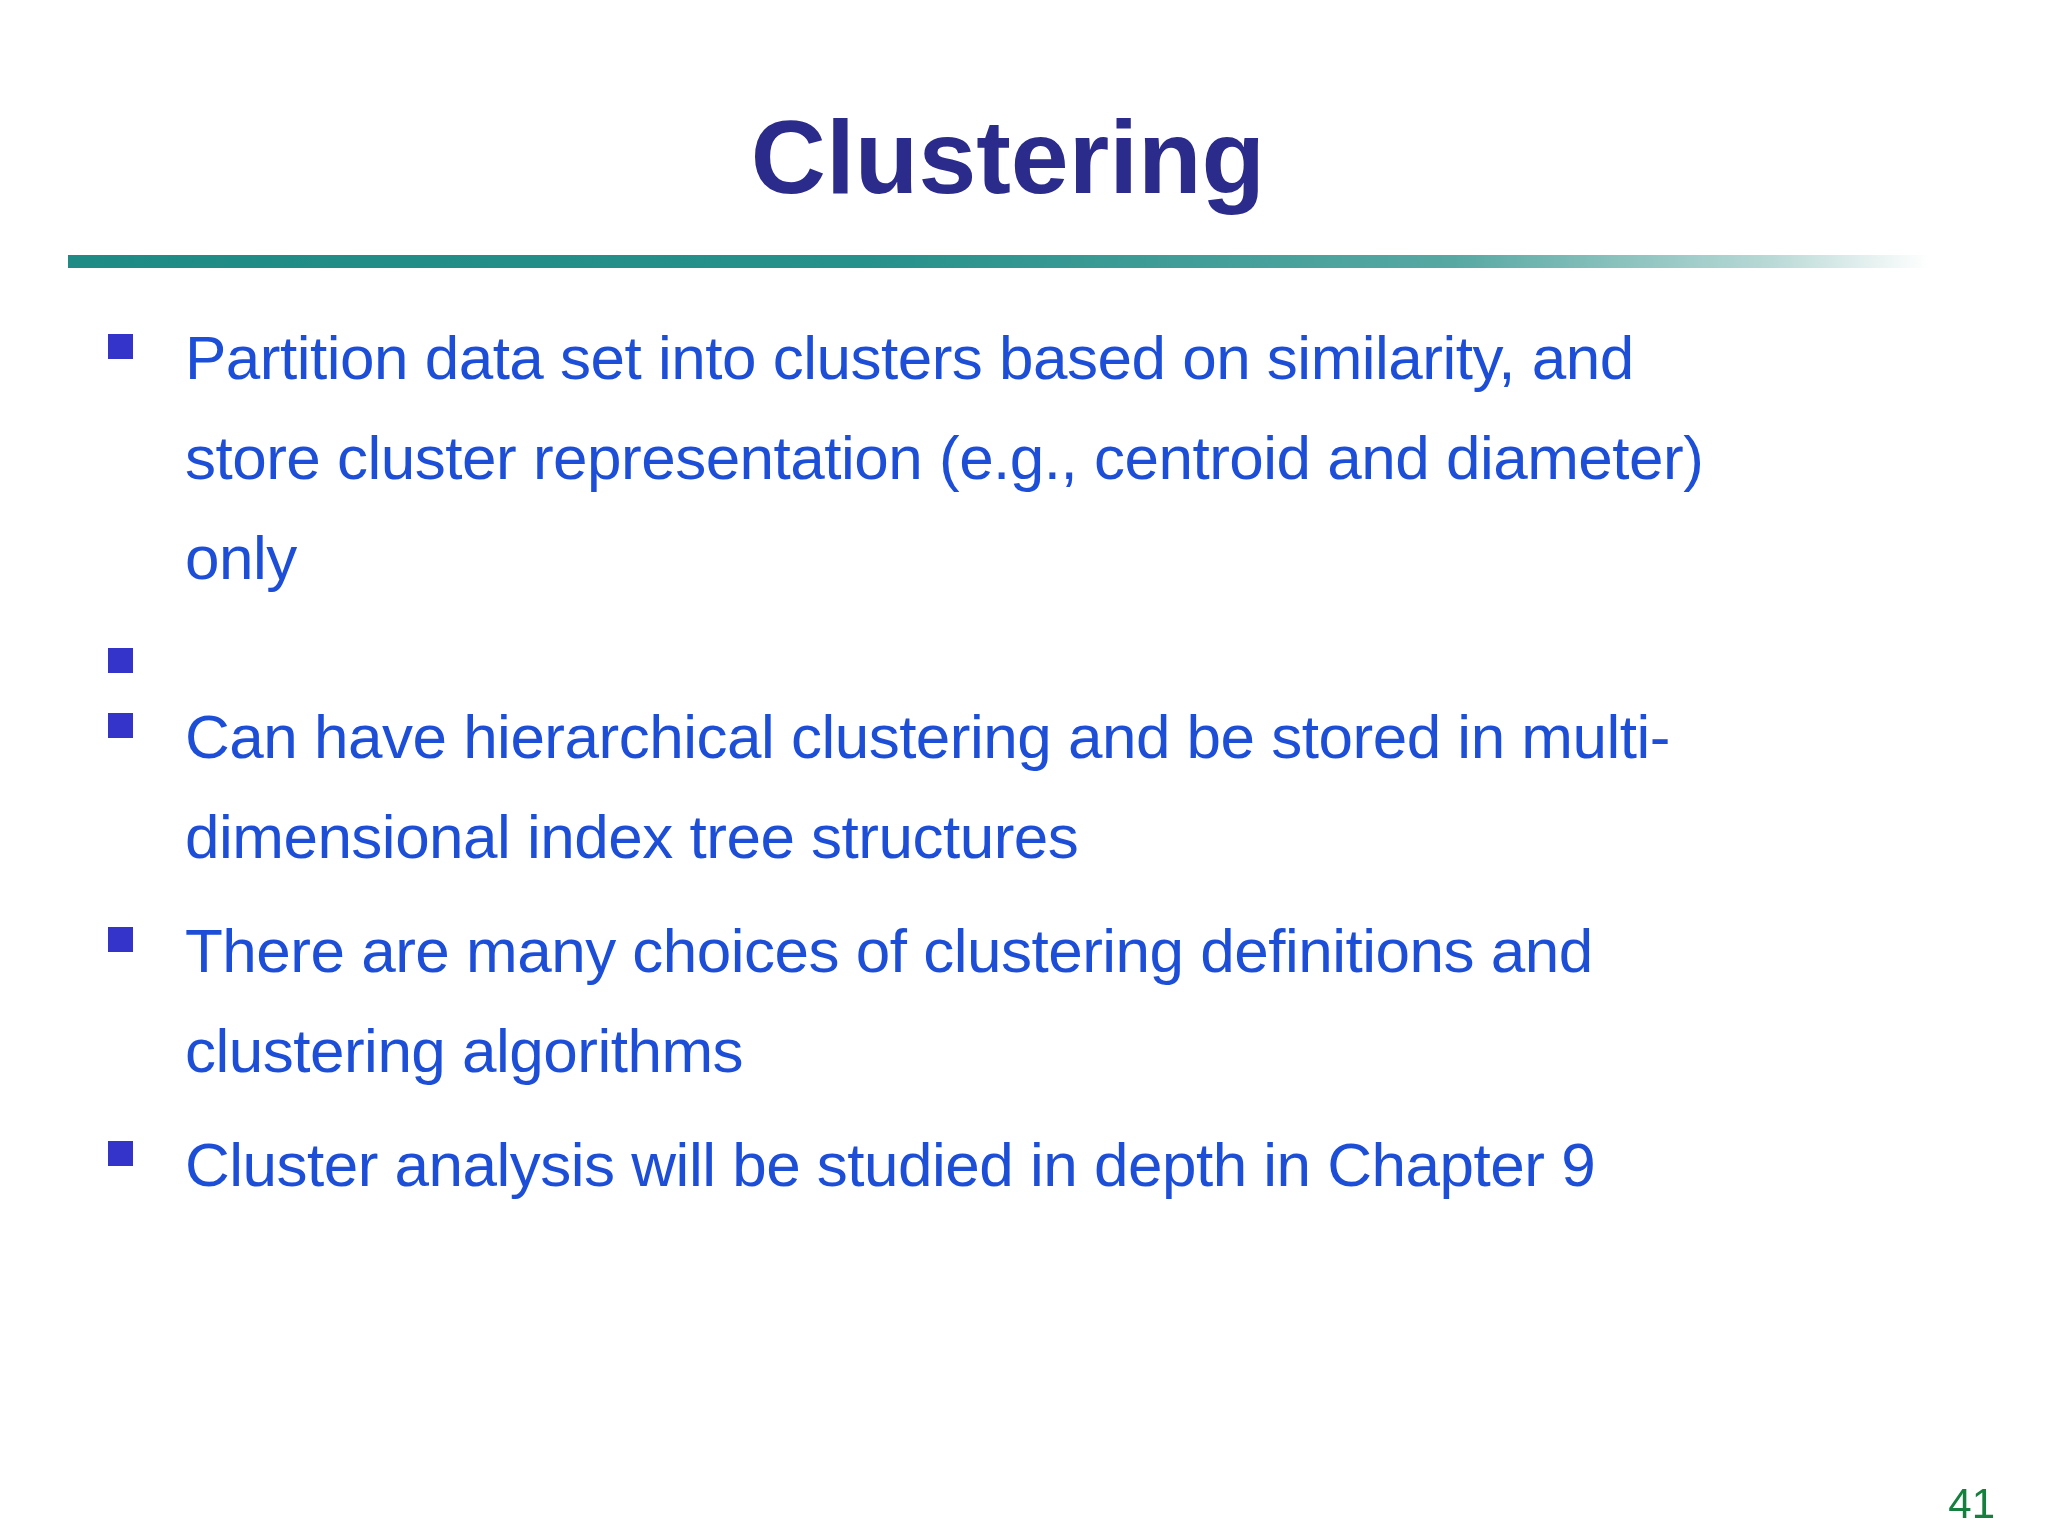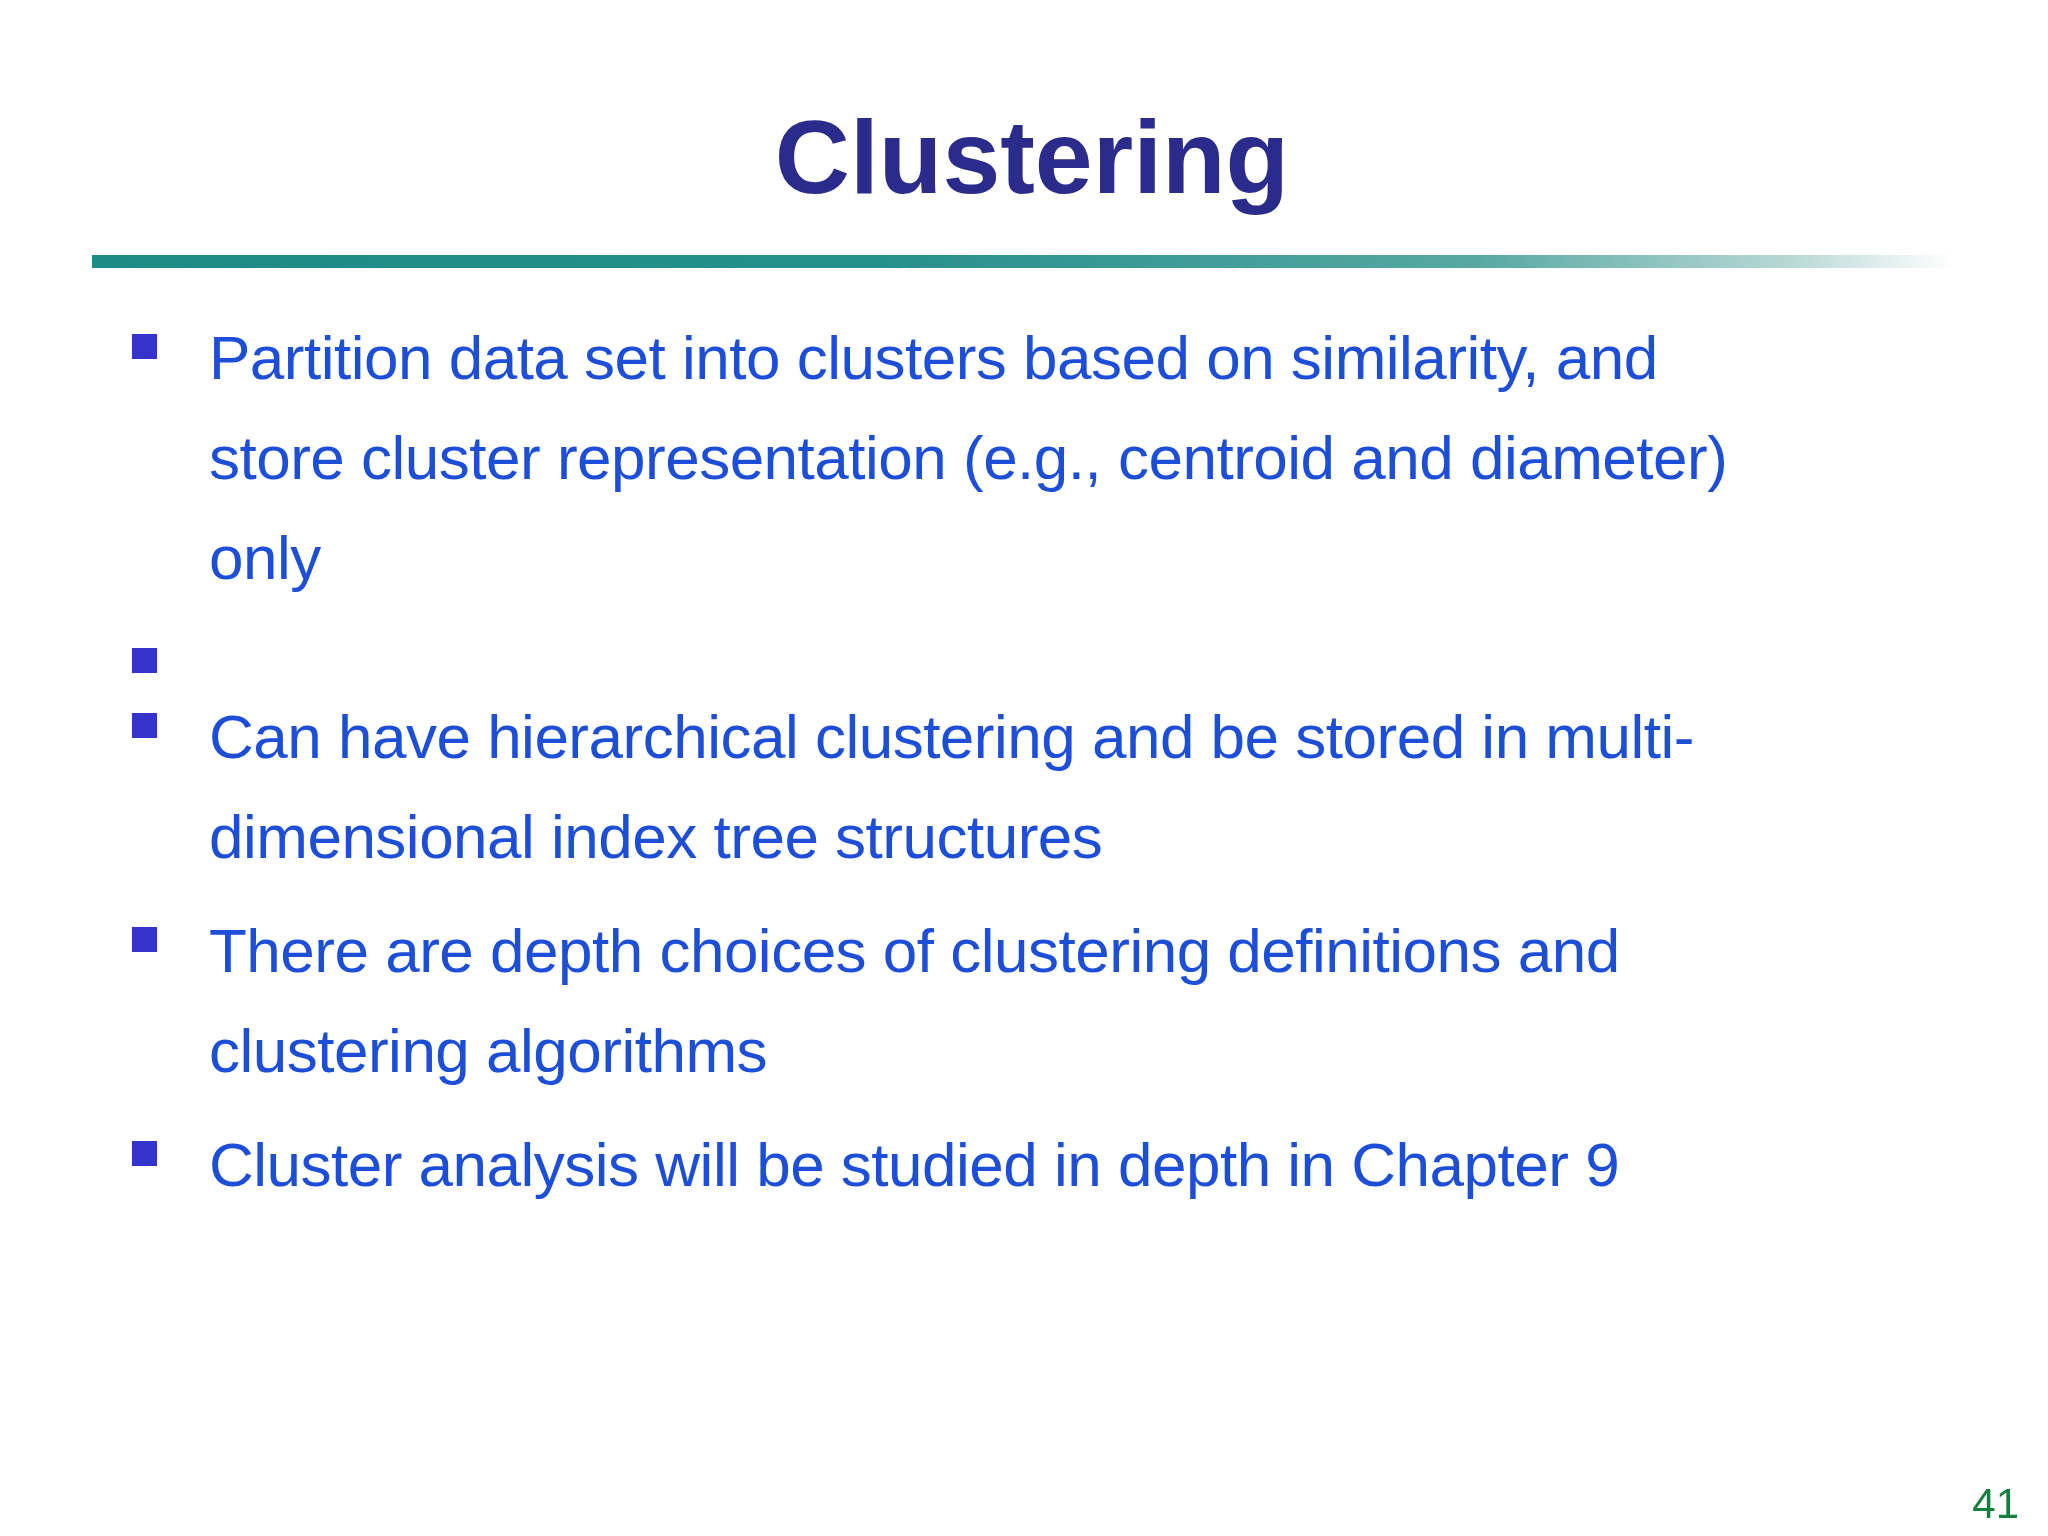--- a/index.html
+++ b/index.html
@@ -7,21 +7,20 @@
     padding: 0;
     background: #ffffff;
   }
   .slide {
     position: relative;
     width: 2016px;
     height: 1536px;
     background: #ffffff;
     overflow: hidden;
     font-family: "Liberation Sans", "DejaVu Sans", sans-serif;
-    margin-left: 24px;
   }
   .slide-title {
     position: absolute;
     top: 98px;
     left: 0;
     width: 100%;
     text-align: center;
     font-size: 104px;
     font-weight: bold;
     letter-spacing: 0px;
@@ -97,21 +96,21 @@
     </div>
 
     <div class="bullet-item">
       <span class="bullet-square"></span>
       <span class="bullet-text">Can have hierarchical clustering and be stored in multi-
 dimensional index tree structures</span>
     </div>
 
     <div class="bullet-item">
       <span class="bullet-square"></span>
-      <span class="bullet-text">There are depth choices of clustering definitions and
+      <span class="bullet-text">There are many choices of clustering definitions and
 clustering algorithms</span>
     </div>
 
     <div class="bullet-item">
       <span class="bullet-square"></span>
       <span class="bullet-text">Cluster analysis will be studied in depth in Chapter 9</span>
     </div>
 
   </div>
 

